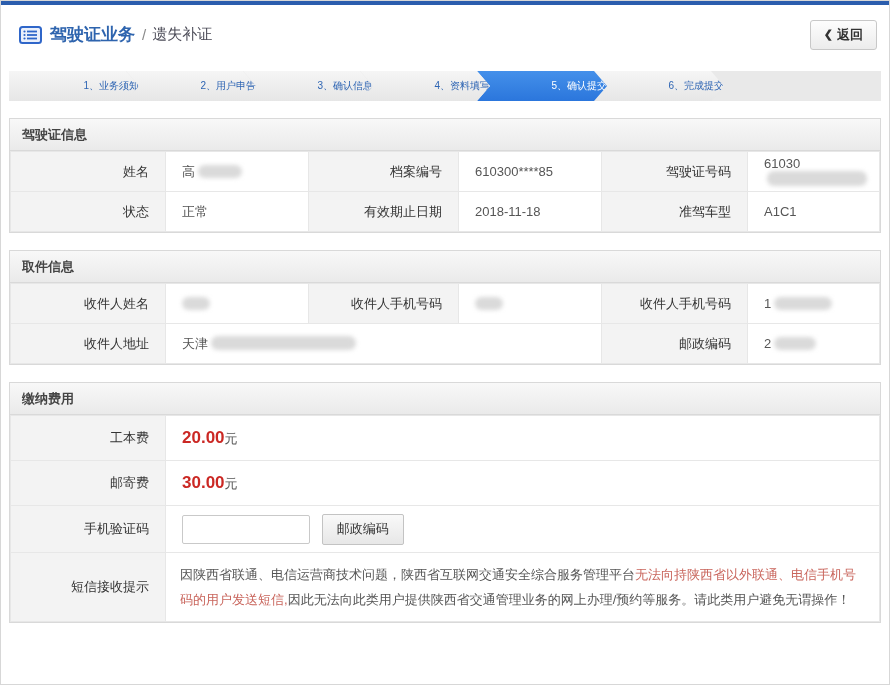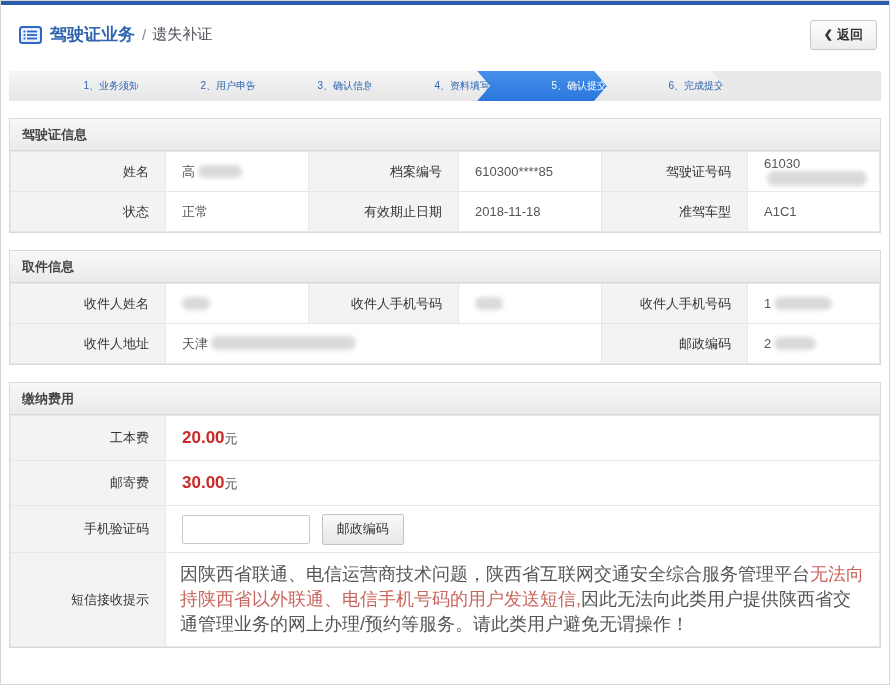--- a/index.html
+++ b/index.html
@@ -46,21 +46,21 @@
   
   .fee-row td { height:45px; }
   .fee-amt { color:#cb2824; font-weight:bold; font-size:17px; }
   .fee-unit { font-size:13px; color:#555; }
   .code-row td { height:47px; }
   .vcode-input { width:128px; height:29px; border:1px solid #c9c9c9; border-radius:2px;
     padding:0 6px; font-size:13px; color:#333; vertical-align:middle; }
   .vcode-btn { height:31px; padding:0 14px; margin-left:8px; vertical-align:middle;
     background:linear-gradient(#f9f9f9,#e7e7e7); border:1px solid #c3c3c3; border-radius:2px;
     font-size:13px; color:#333; cursor:pointer; }
-  .notice-cell { padding:9px 14px; line-height:25px; font-size:18px; color:#bb8d52; }
+  .notice-cell { padding:9px 14px; line-height:25px; font-size:13px; color:#bb8d52; }
   .notice-red { color:#c9655c; }
 
   
   .footer { display:flex; justify-content:flex-end; gap:12px; padding:20px 55px 0 0; }
   .btn-blue { background:#3d83df; border:1px solid #2f6fc6; color:#fff; font-size:13px;
     font-weight:bold; padding:6px 16px; border-radius:3px; cursor:pointer; }
 </style>
 </head>
 <body>
 

